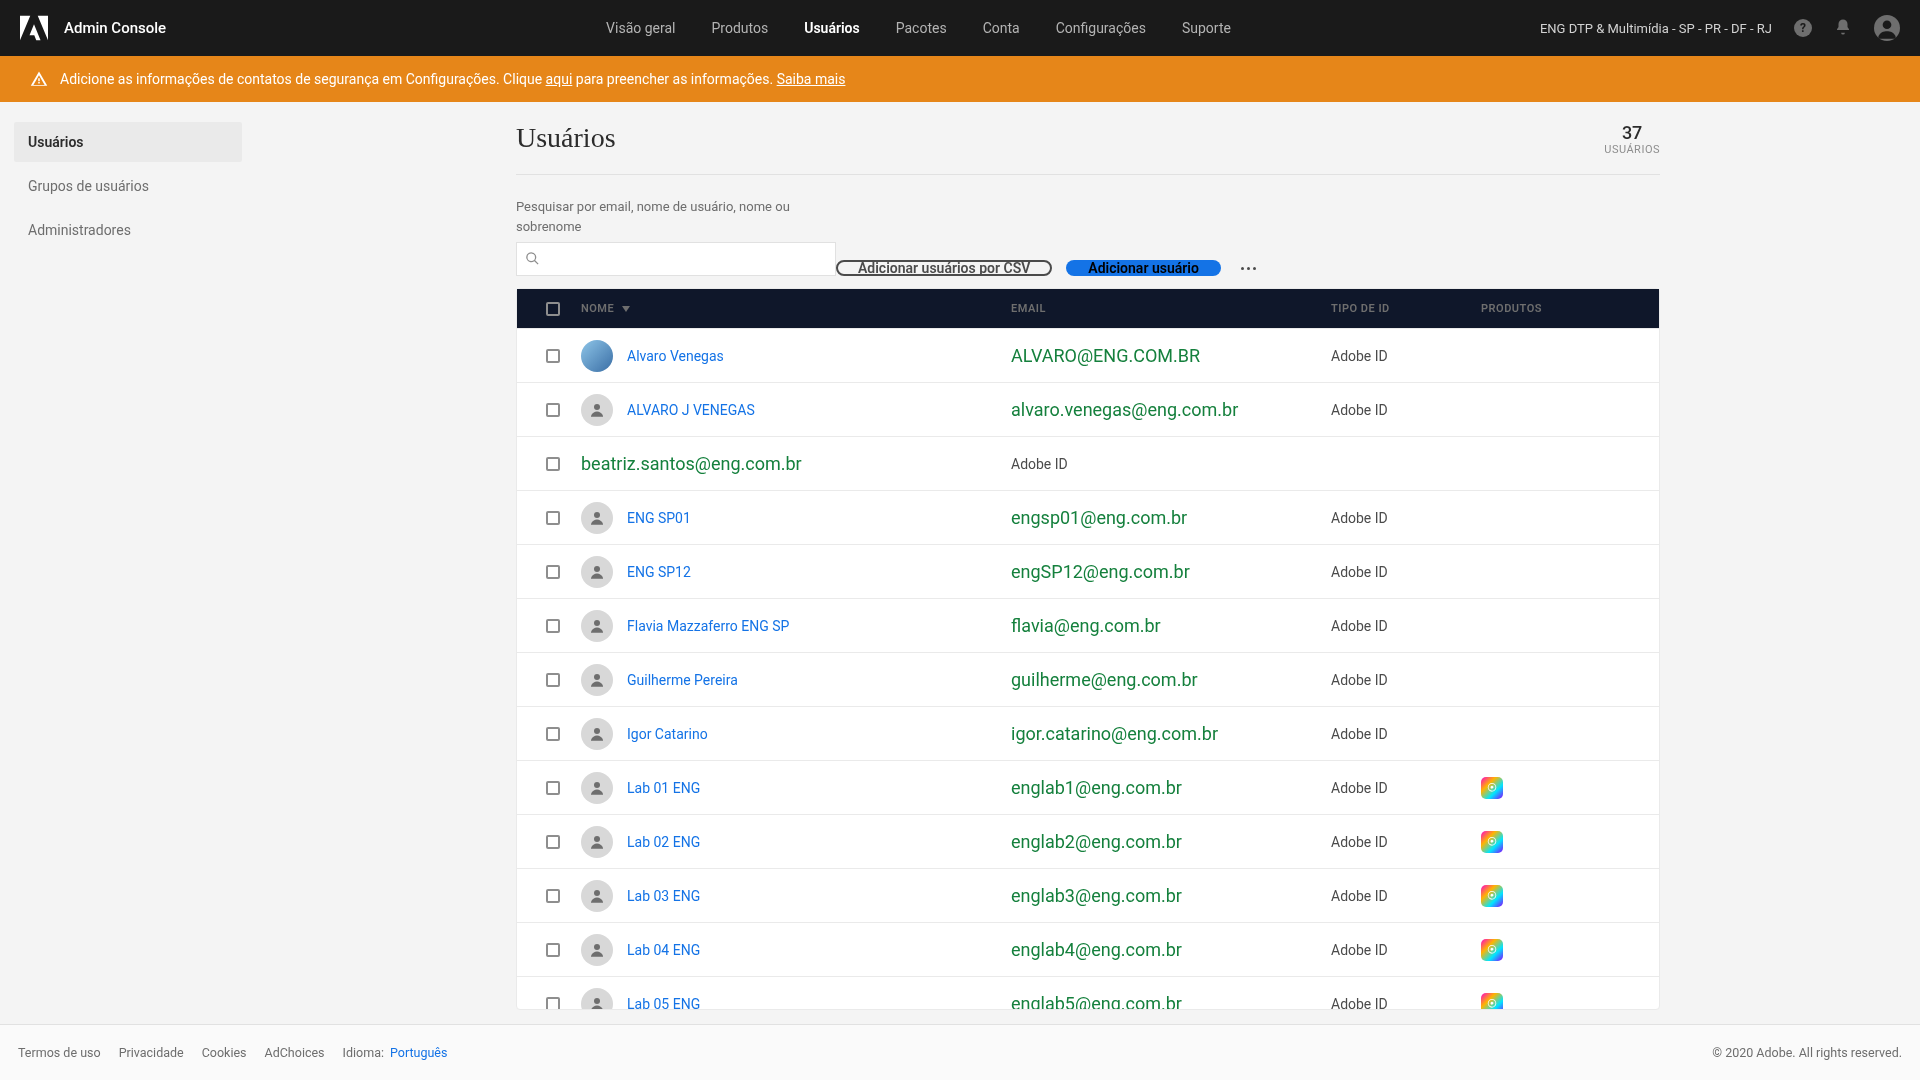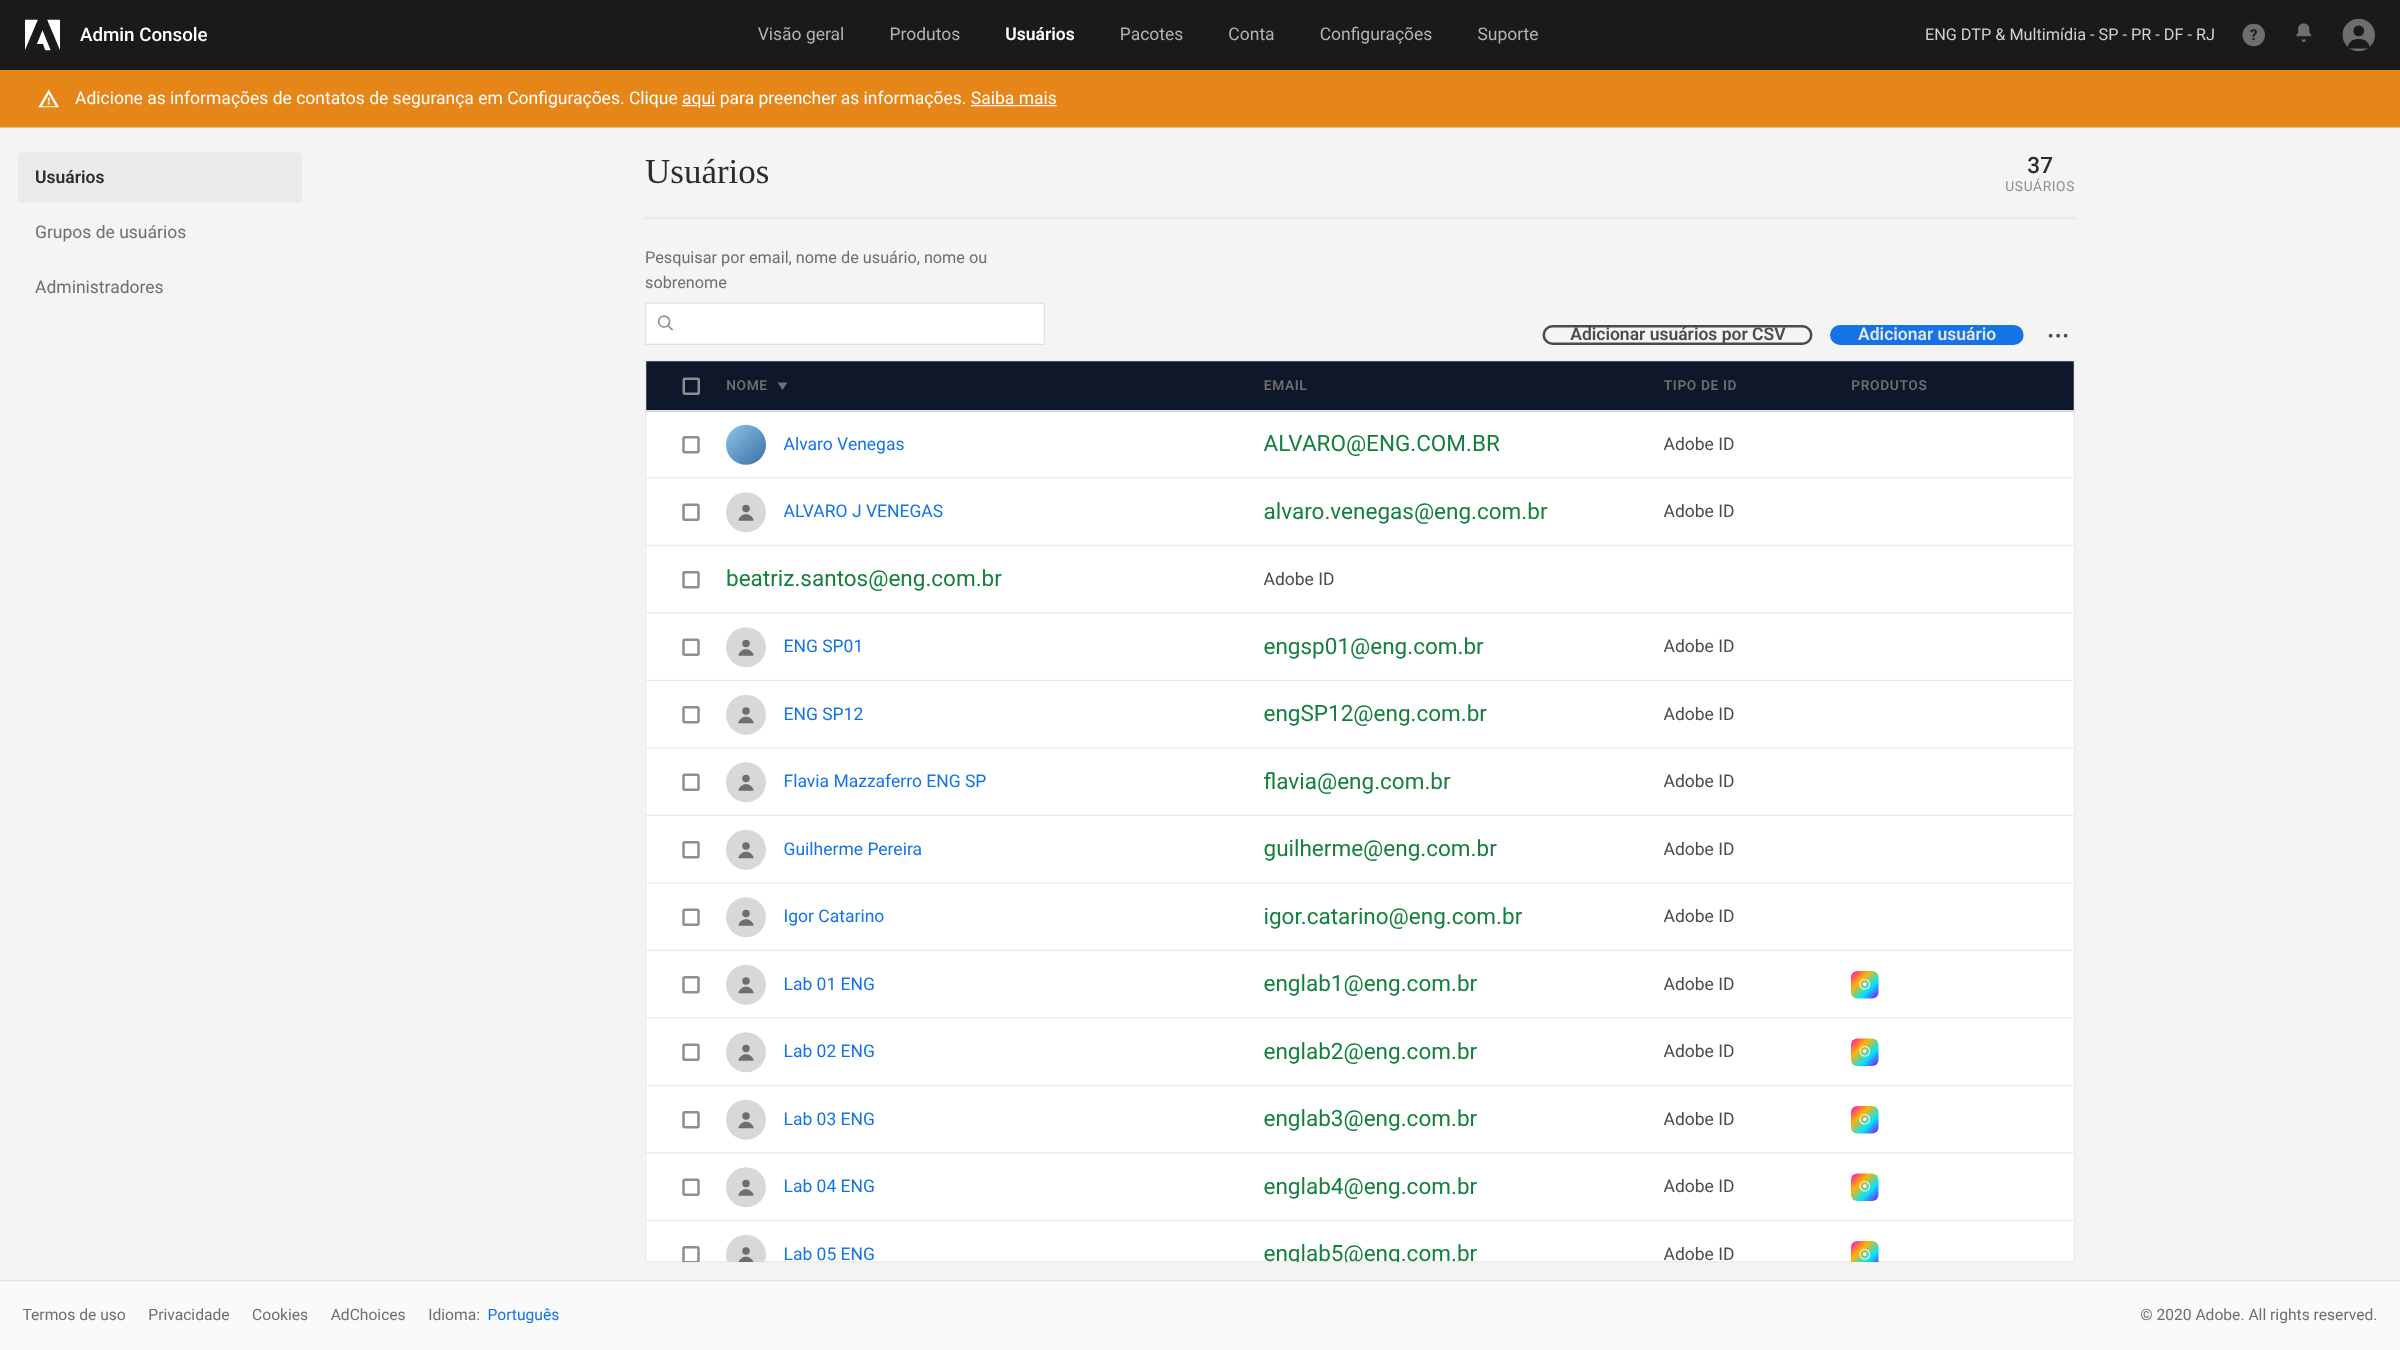--- a/index.html
+++ b/index.html
@@ -26,28 +26,28 @@
   .sidebar{width:260px;padding:20px 14px}
   .sidebar .item{padding:12px 14px;color:#6e6e6e;font-size:14px;cursor:pointer;border-radius:2px;margin-bottom:4px}
   .sidebar .item.active{background:#eaeaea;color:#2c2c2c;font-weight:600}
   .main{flex:1;padding:20px 260px 0 260px}
   .hdr{display:flex;align-items:flex-start;justify-content:space-between;border-bottom:1px solid #e1e1e1;padding-bottom:18px;margin-bottom:22px}
   .hdr h1{font-size:28px;font-weight:400;color:#2c2c2c;font-family:"Adobe Clean Serif",Georgia,serif}
   .count{text-align:center}
   .count .n{font-size:18px;font-weight:500;color:#2c2c2c}
   .count .lbl{font-size:11px;color:#8e8e8e;letter-spacing:.5px}
   .searchlbl{color:#6e6e6e;font-size:13px;max-width:280px;line-height:1.5;margin-bottom:6px}
-  .controls{display:flex;align-items:flex-end;justify-content:space-between;margin-bottom:12px}
+  .controls{display:flex;align-items:flex-end;justify-content:flex-start;margin-bottom:12px}
   .searchbox{position:relative;width:320px}
   .searchbox input{width:100%;height:34px;border:1px solid #e1e1e1;background:#fff;padding:0 10px 0 32px;font-size:13px}
   .searchbox .mag{position:absolute;left:9px;top:9px;width:15px;height:15px;fill:#8e8e8e}
   .btns{display:flex;align-items:center;gap:14px}
   .btn{height:16px;padding:0 20px;border-radius:17px;font-size:14px;font-weight:600;cursor:pointer;display:inline-flex;align-items:center;border:2px solid transparent}
   .btn.outline{background:transparent;border-color:#4b4b4b;color:#4b4b4b}
-  .btn.primary{background:#1473e6;color:#e5e5e5}
+  .btn.primary{background:#1473e6;color:#000000}
   .more{display:flex;gap:3px;cursor:pointer;padding:6px}
   .more span{width:3px;height:3px;border-radius:50%;background:#4b4b4b}
   
   .table{background:#fff;border:1px solid #eaeaea;border-radius:4px}
   .thead,.trow{display:grid;grid-template-columns:56px 430px 320px 150px 170px;align-items:center;min-height:54px;border-bottom:1px solid #eaeaea;padding:0 8px}
   .thead{background:#0f172a;font-size:11px;color:#6e6e6e;font-weight:600;letter-spacing:.5px;min-height:40px}
   .thead .namecol{display:flex;align-items:center;gap:6px}
   .cbx{width:14px;height:14px;border:2px solid #8e8e8e;border-radius:2px;margin:0 auto;cursor:pointer}
   .namecell{display:flex;align-items:center;gap:14px}
   .av{width:32px;height:32px;border-radius:50%;background:#d8d8d8;display:flex;align-items:center;justify-content:center;flex-shrink:0}

